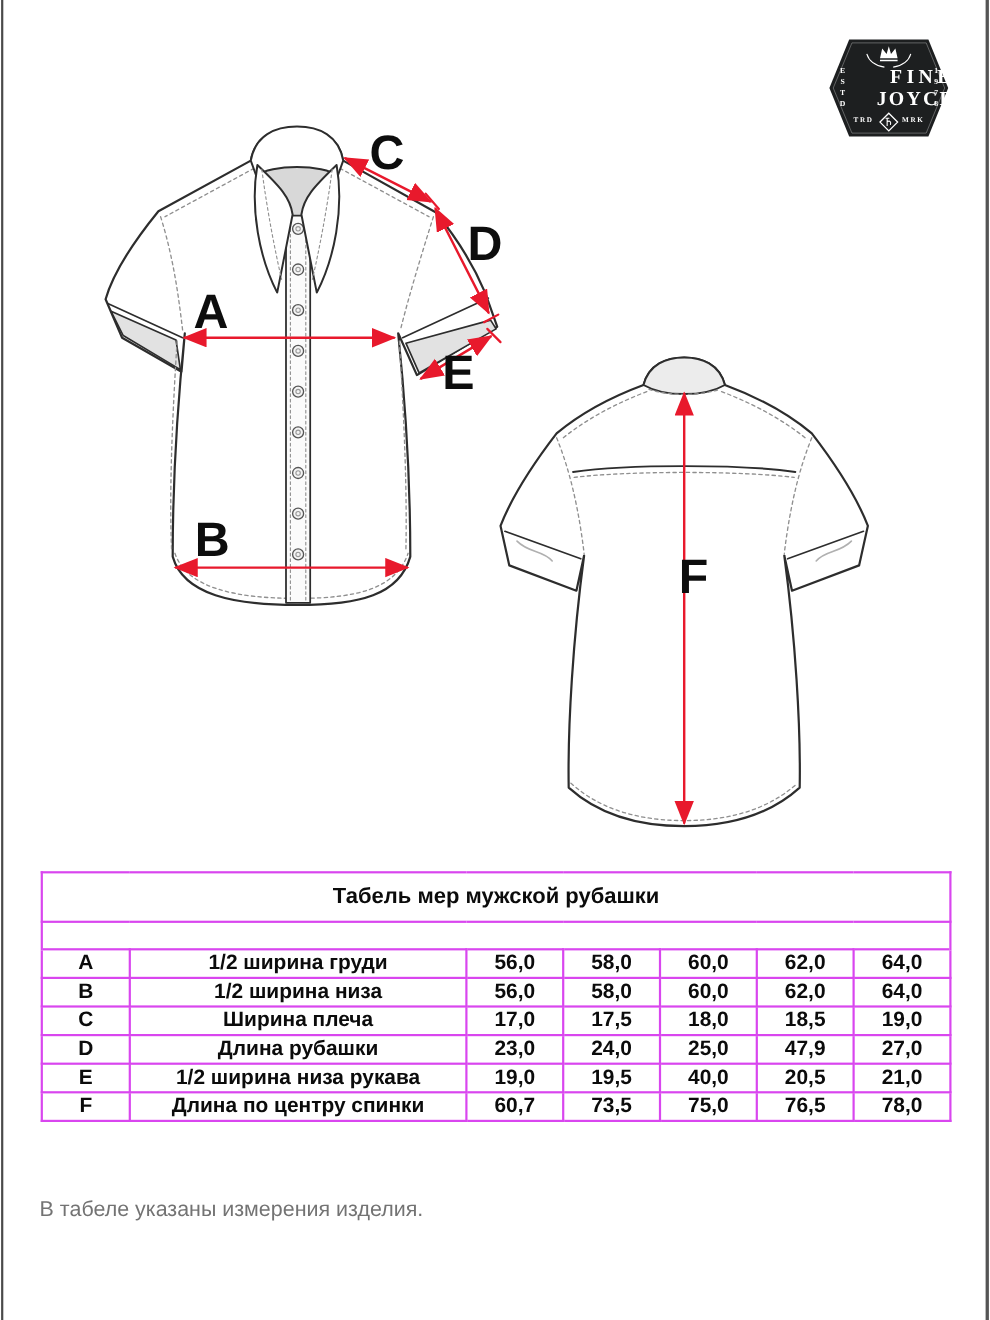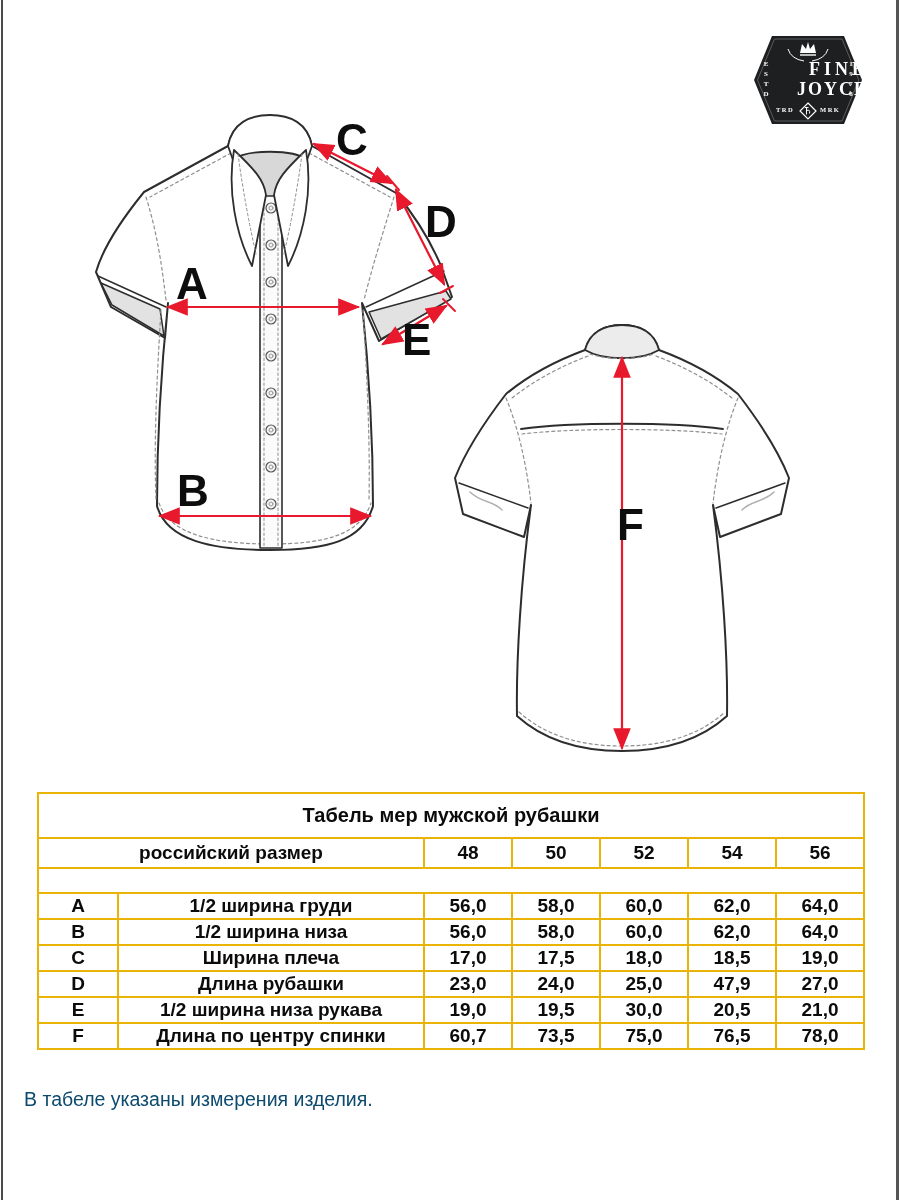--- a/index.html
+++ b/index.html
@@ -36,30 +36,30 @@
   .m-d{left:425px;top:200px;}
   .m-e{left:402px;top:318px;}
   .m-f{left:617px;top:503px;}
 
   
   .size-table{
     position:absolute;left:37px;top:792px;width:826px;
     border-collapse:collapse;table-layout:fixed;
   }
   .size-table td{
-    border:2px solid #eab308;text-align:center;vertical-align:middle;
+    border:2px solid #d946ef;text-align:center;vertical-align:middle;
     font-weight:700;font-size:19px;color:#0b0b0b;padding:0;height:28px;
     font-family:"Liberation Sans",sans-serif;
   }
   .size-table .title-cell{font-size:20px;height:43px;}
   .size-table .gap-row td{height:23px;border-top:0;border-bottom:0;}
   .size-table .body-row td{height:24px;}
 
   
-  .notes{position:absolute;left:24px;top:1086px;color:#0c4a6e;}
+  .notes{position:absolute;left:36px;top:1086px;color:#737373;}
   .notes p{margin:0 0 10px 0;font-size:19.5px;line-height:1.35;font-family:"Liberation Sans",sans-serif;}
 </style>
 </head>
 <body>
 
 <div class="edge-line left"></div>
 <div class="edge-line right"></div>
 
 <div class="logo">
   <svg width="120" height="96" viewBox="0 0 120 96">
@@ -226,28 +226,20 @@
     <col style="width:88px">
       <col style="width:88px">
       <col style="width:88px">
     <col style="width:88px">
       <col style="width:88px">
   </colgroup>
   <tbody>
     <tr>
       <td class="title-cell" colspan="7">Табель мер мужской рубашки</td>
     </tr>
-      <tr>
-        <td colspan="2">российский размер</td>
-        <td>48</td>
-        <td>50</td>
-        <td>52</td>
-        <td>54</td>
-        <td>56</td>
-      </tr>
       <tr class="gap-row">
         <td colspan="7"></td>
       </tr>
       <tr class="body-row">
         <td>A</td>
         <td>1/2 ширина груди</td>
         <td>56,0</td>
         <td>58,0</td>
         <td>60,0</td>
         <td>62,0</td>
@@ -278,21 +270,21 @@
         <td>24,0</td>
         <td>25,0</td>
         <td>47,9</td>
         <td>27,0</td>
       </tr>
       <tr class="body-row">
         <td>E</td>
         <td>1/2 ширина низа рукава</td>
         <td>19,0</td>
         <td>19,5</td>
-        <td>30,0</td>
+        <td>40,0</td>
         <td>20,5</td>
         <td>21,0</td>
       </tr>
       <tr class="body-row">
         <td>F</td>
         <td>Длина по центру спинки</td>
         <td>60,7</td>
         <td>73,5</td>
         <td>75,0</td>
         <td>76,5</td>

